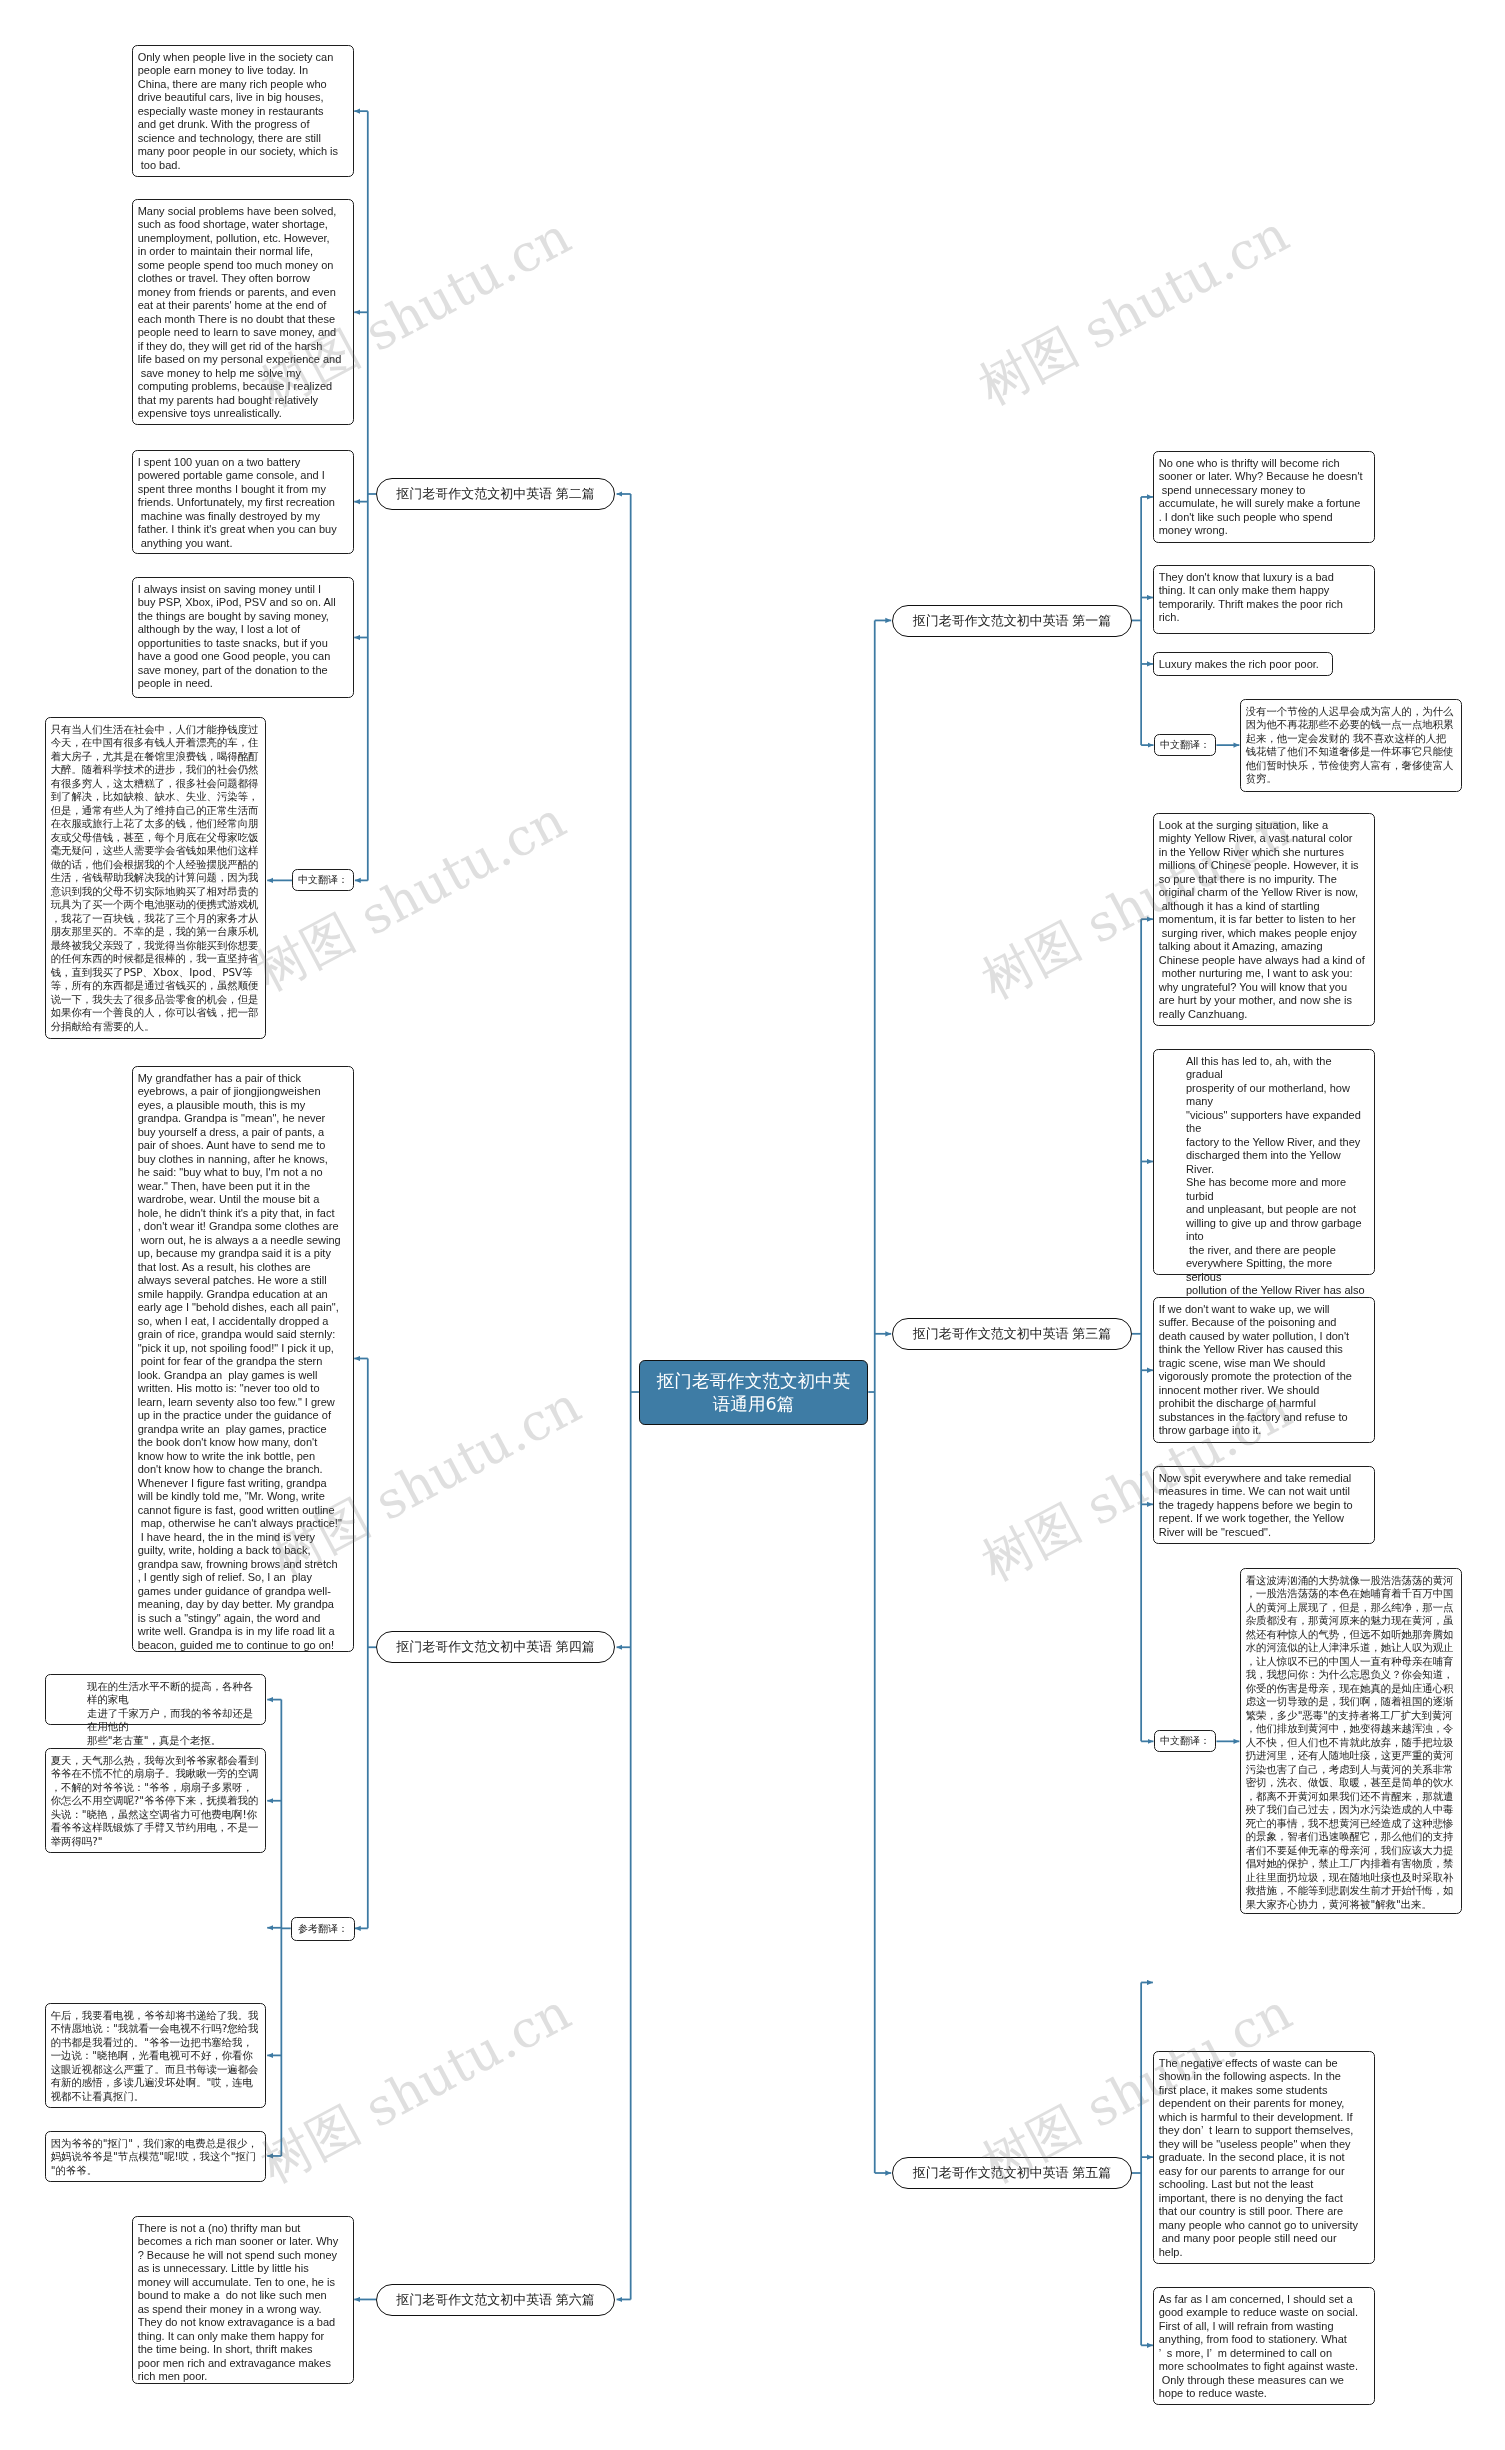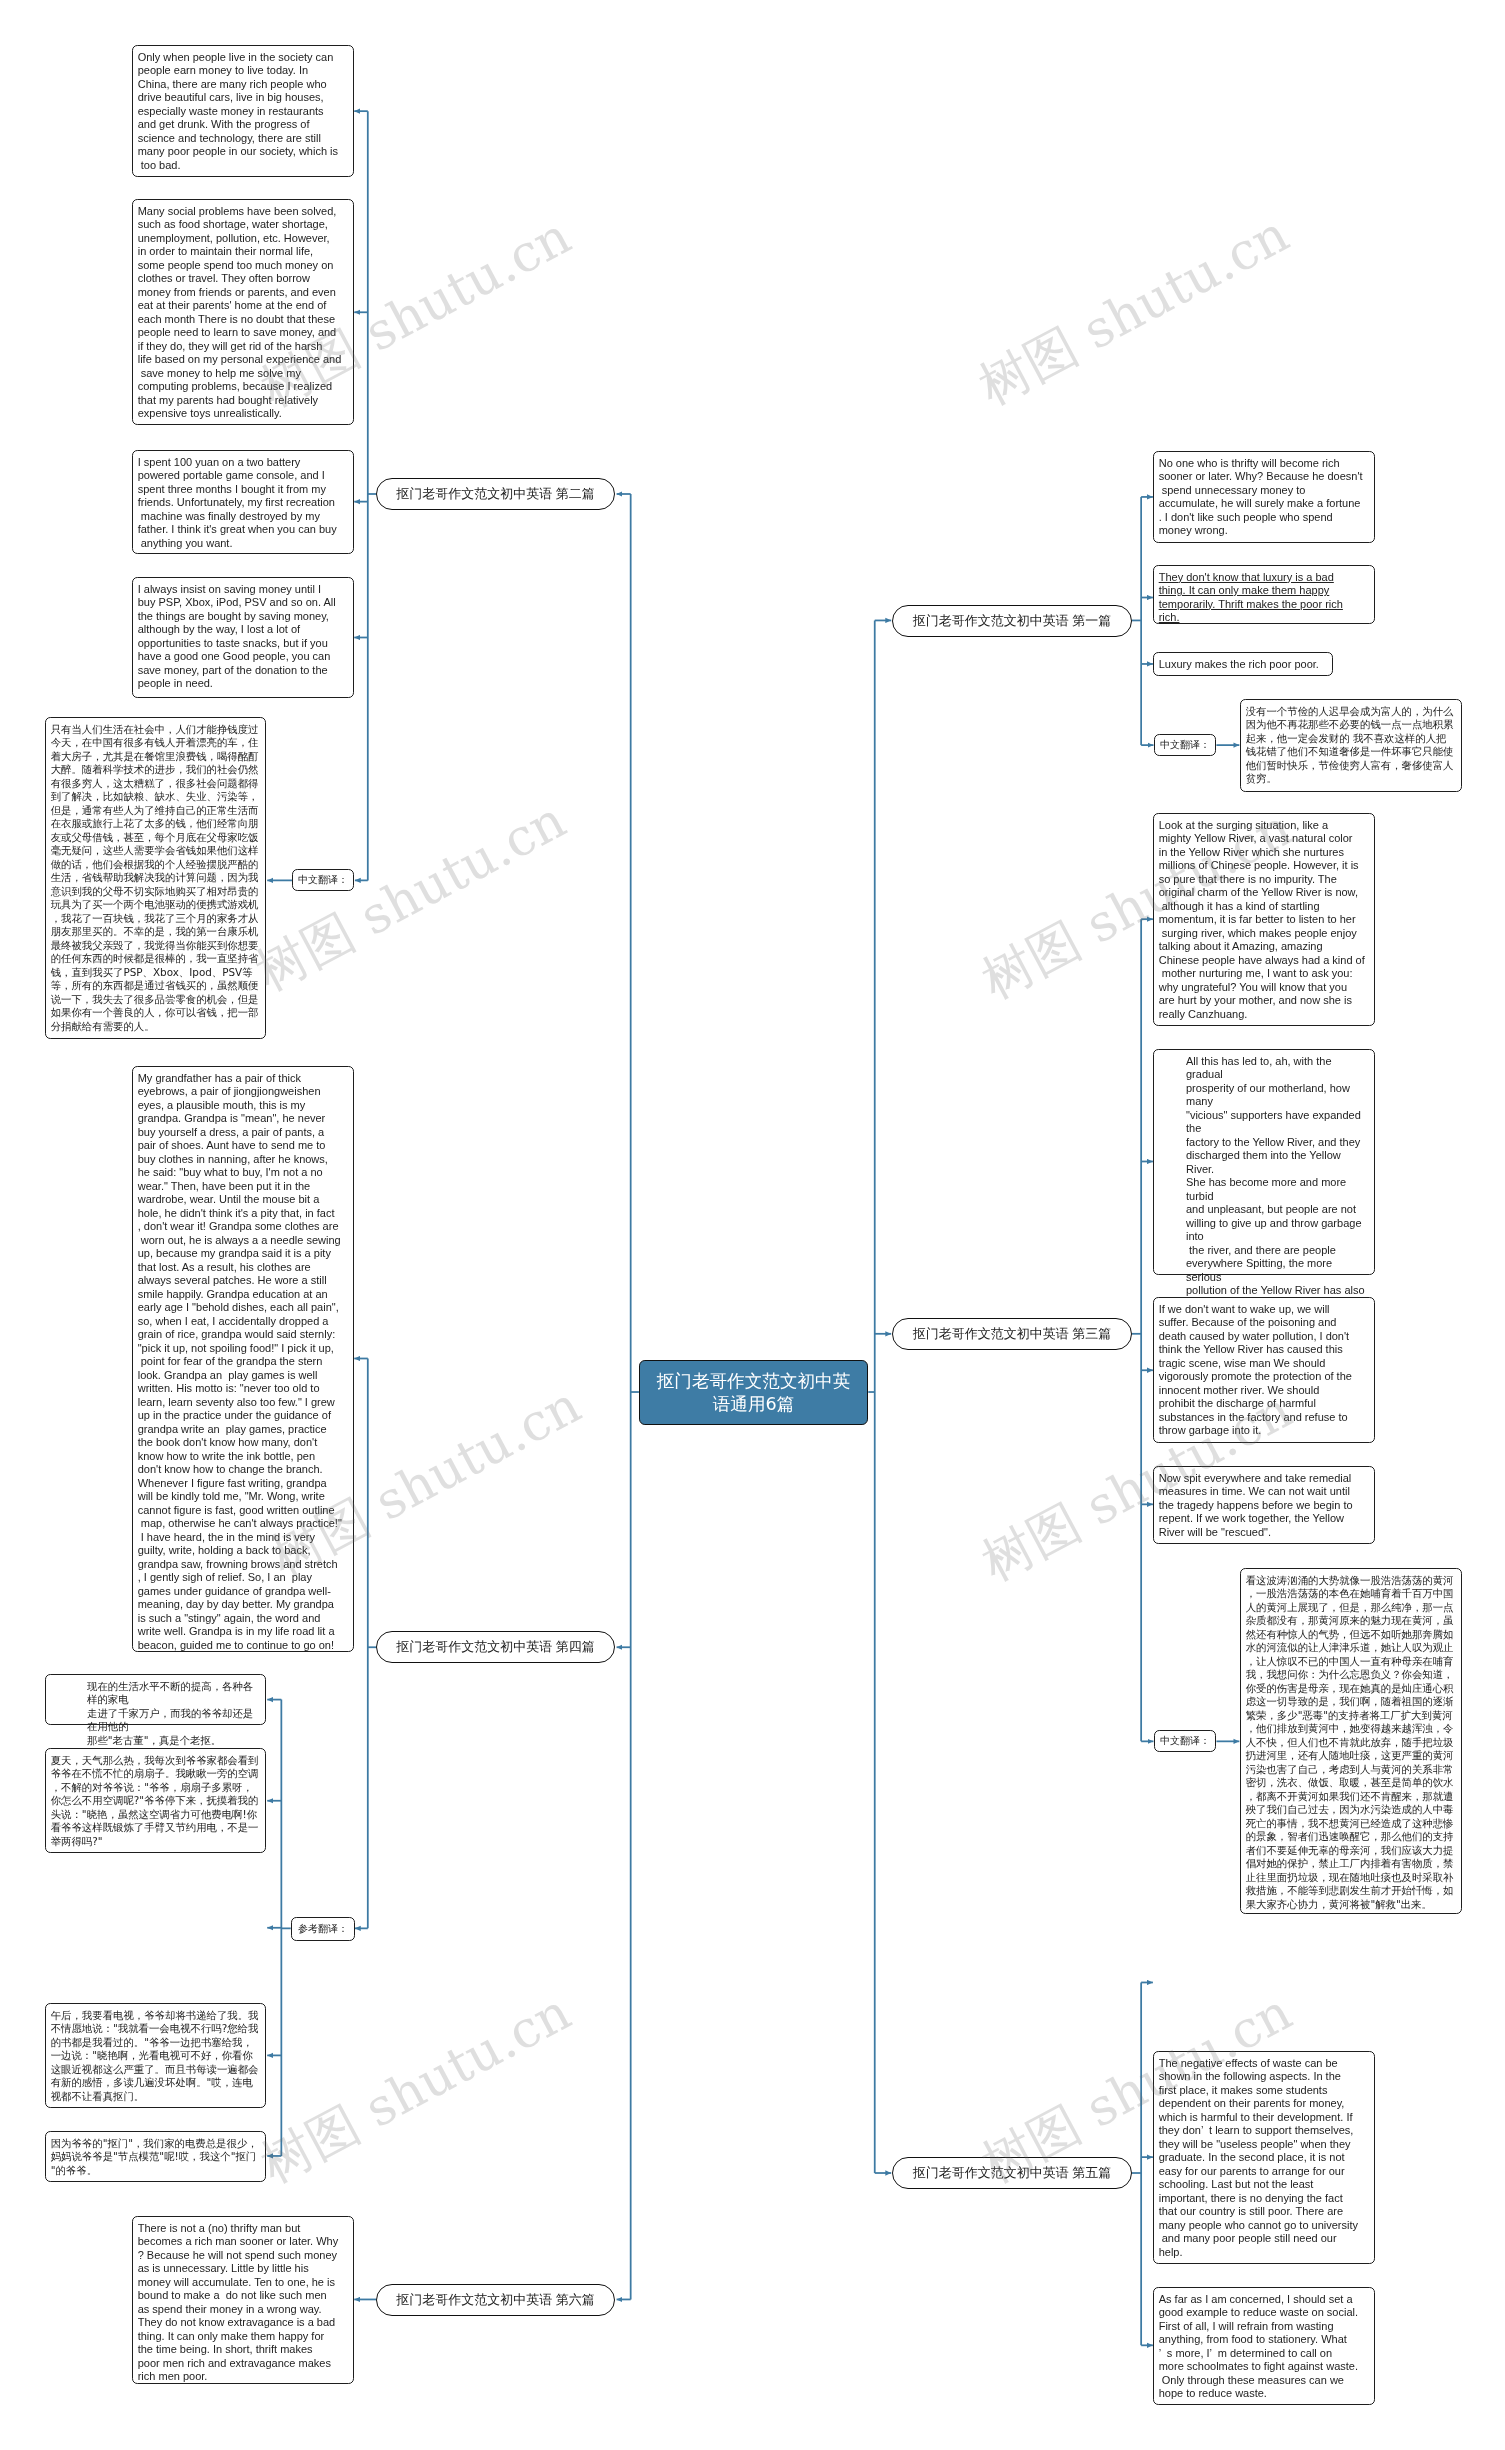--- a/index.html
+++ b/index.html
@@ -252,21 +252,21 @@
 the time being. In short, thrift makes
 poor men rich and extravagance makes
 rich men poor.</div>
 
   <div class="node" style="left:1153px;top:451px;width:222px;height:92px;">No one who is thrifty will become rich
 sooner or later. Why? Because he doesn't
  spend unnecessary money to
 accumulate, he will surely make a fortune
 . I don't like such people who spend
 money wrong.</div>
-  <div class="node" style="left:1153px;top:565px;width:222px;height:59px;text-decoration:underline;">They don't know that luxury is a bad
+  <div class="node" style="left:1153px;top:565px;width:222px;height:69px;">They don't know that luxury is a bad
 thing. It can only make them happy
 temporarily. Thrift makes the poor rich
 rich.</div>
   <div class="node" style="left:1153px;top:652px;width:180px;height:24px;">Luxury makes the rich poor poor.</div>
   <div class="label" style="left:1154px;top:734px;width:62px;height:22.3px;">中文翻译：</div>
   <div class="node zh" style="left:1240px;top:699px;width:222px;height:93px;">没有一个节俭的人迟早会成为富人的，为什么
 因为他不再花那些不必要的钱一点一点地积累
 起来，他一定会发财的 我不喜欢这样的人把
 钱花错了他们不知道奢侈是一件坏事它只能使
 他们暂时快乐，节俭使穷人富有，奢侈使富人

